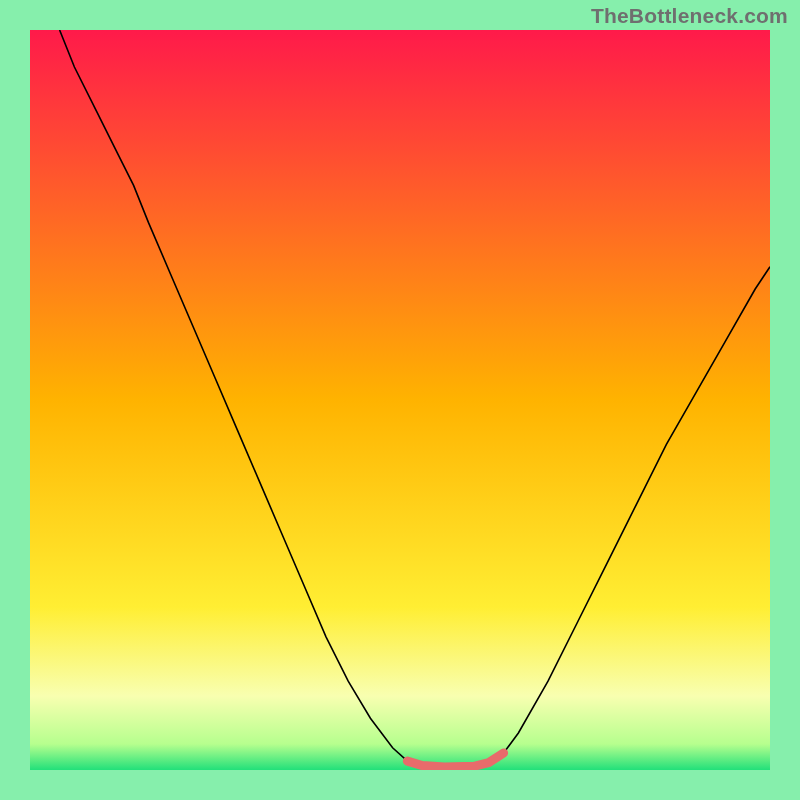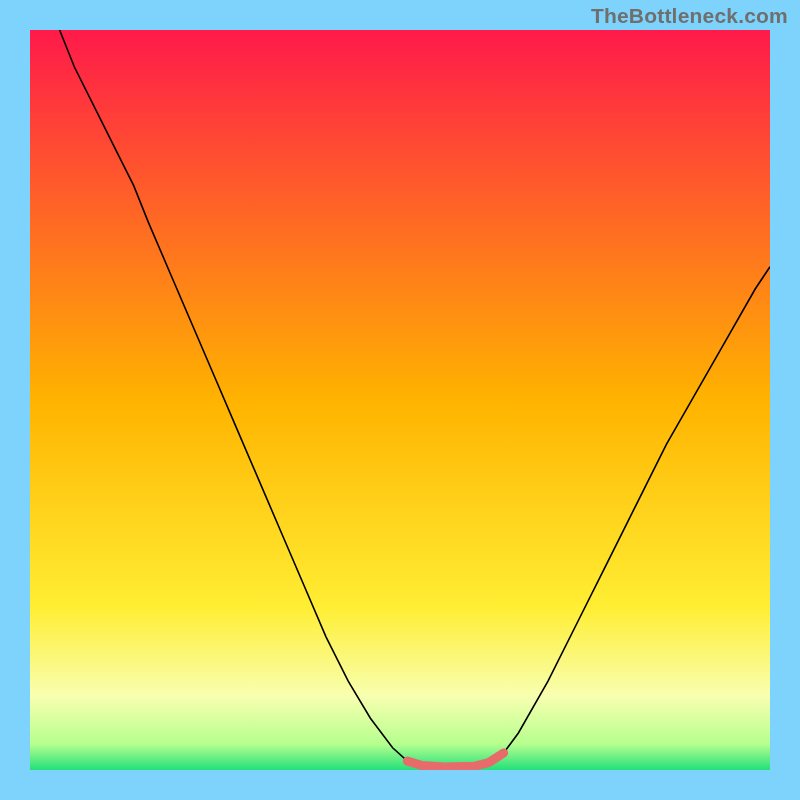--- a/index.html
+++ b/index.html
@@ -6,21 +6,21 @@
     margin: 0;
     padding: 0;
     width: 800px;
     height: 800px;
     background: #000;
     overflow: hidden;
   }
   .outer {
     width: 800px;
     height: 800px;
-    background: #7dd3fc;
+    background: #86efac;
     position: relative;
     box-sizing: border-box;
   }
   .watermark {
     position: absolute;
     top: 4px;
     right: 12px;
     font-family: Arial, Helvetica, sans-serif;
     font-size: 21px;
     color: #6f6f6f;

